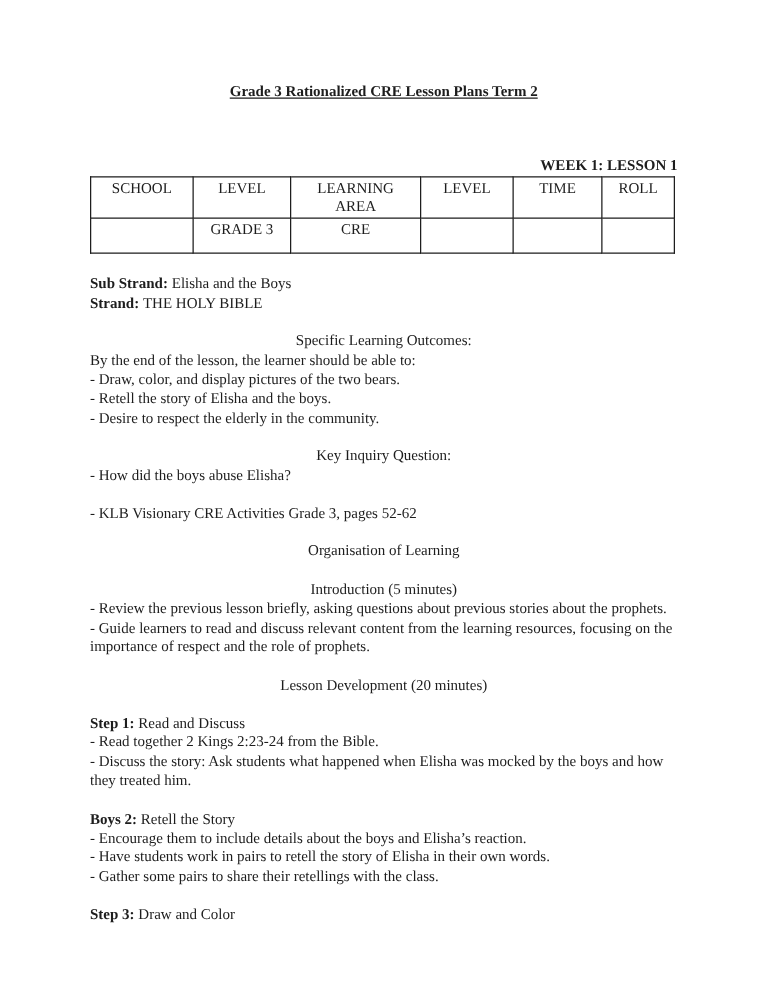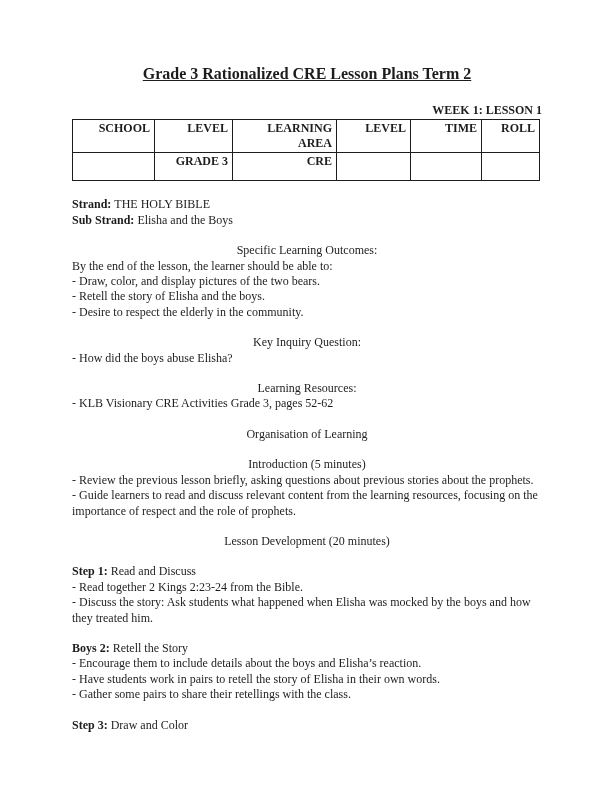--- a/index.html
+++ b/index.html
@@ -17,42 +17,42 @@
     width: 612px;
     height: 792px;
     background: #ffffff;
     padding: 64px 70px 0 72px;
     font-family: "Liberation Serif", "DejaVu Serif", serif;
     font-size: 12px;
     line-height: 15.4px;
     color: #1d1d1d;
   }
   .title {
-    font-size: 16px;
+    font-size: 12px;
     font-weight: bold;
     text-decoration: underline;
     text-align: center;
-    margin: 0 0 20px 0;
+    margin: 0 0 42px 0;
     line-height: 19px;
   }
   p { margin: 0; }
   .b { font-weight: normal; text-align: center; }
   .lbl { font-weight: bold; margin-right: 3px; }
   .sec { margin: 0 0 15px 0; }
   .week-heading { font-weight: bold; margin: 0; text-align: right; }
   table.info {
     border-collapse: collapse;
     table-layout: fixed;
     width: 467px;
     margin: 1px 0 16px 0;
   }
   table.info th, table.info td {
     border: 1px solid #1d1d1d;
-    font-weight: bold;
-    text-align: right;
+    font-weight: normal;
+    text-align: center;
     vertical-align: top;
     padding: 1px 4px 2px 4px;
     line-height: 14.5px;
     overflow: hidden;
   }
   table.info thead th { height: 27px; }
   table.info tbody td { height: 24px; }
 </style>
 </head>
 <body>
@@ -88,39 +88,38 @@
         <td>GRADE 3</td>
         <td>CRE</td>
         <td></td>
         <td></td>
         <td></td>
       </tr>
     </tbody>
   </table>
 
   <div class="sec">
+    <p><span class="lbl">Sub Strand:</span><span>Elisha and the Boys</span></p>
     <p><span class="lbl">Strand:</span><span>THE HOLY BIBLE</span></p>
-    <p><span class="lbl">Sub Strand:</span><span>Elisha and the Boys</span></p>
   </div>
 
   <div class="sec">
     <p class="b">Specific Learning Outcomes:</p>
     <p>By the end of the lesson, the learner should be able to:</p>
     <p>- Draw, color, and display pictures of the two bears.</p>
     <p>- Retell the story of Elisha and the boys.</p>
     <p>- Desire to respect the elderly in the community.</p>
   </div>
 
   <div class="sec">
     <p class="b">Key Inquiry Question:</p>
     <p>- How did the boys abuse Elisha?</p>
   </div>
 
   <div class="sec">
-    <p class="b">Learning Resources:</p>
     <p>- KLB Visionary CRE Activities Grade 3, pages 52-62</p>
   </div>
 
   <div class="sec">
     <p class="b">Organisation of Learning</p>
   </div>
 
   <div class="sec">
     <p class="b">Introduction (5 minutes)</p>
     <p>- Review the previous lesson briefly, asking questions about previous stories about the prophets.</p>

